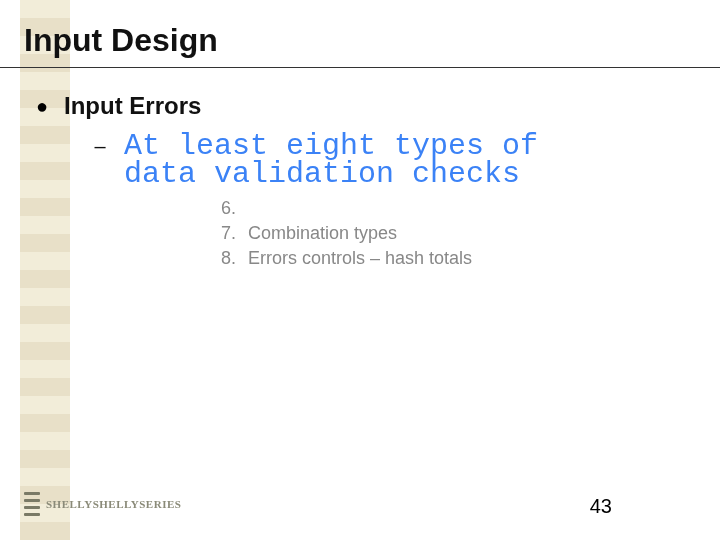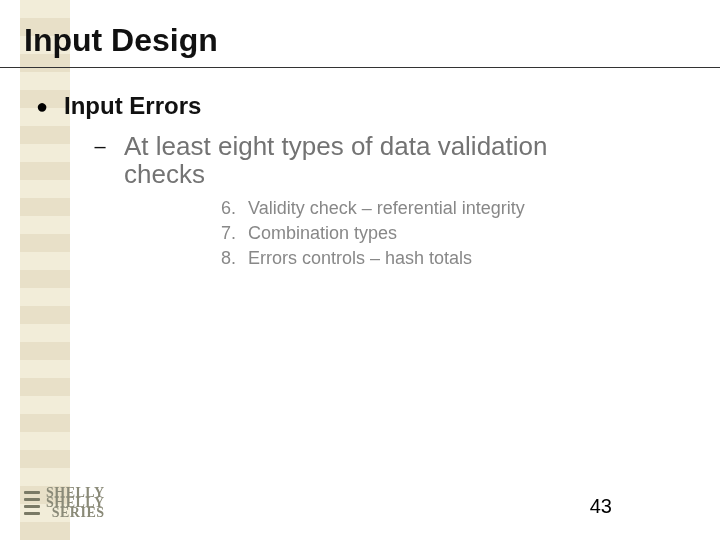--- a/index.html
+++ b/index.html
@@ -71,24 +71,25 @@
   }
   .dash-mark {
     width: 20px;
     flex: 0 0 20px;
     font-size: 20px;
     color: #111;
     text-align: center;
     line-height: 28px;
   }
   .sub-text {
-    font-size: 26px;
-    color: #737373;
+    font-size: 30px;
+    color: #3b82f6;
     line-height: 28px;
     padding-left: 14px;
+    font-family: Liberation Mono, monospace;
   }
   .items {
     padding: 10px 0 0 120px;
   }
   .item-row {
     display: flex;
     align-items: baseline;
     margin-bottom: 4px;
   }
   .item-num {
@@ -127,22 +128,21 @@
   .logo-sbars span {
     display: block;
     width: 16px;
     height: 3px;
     background: #7a7a66;
     margin: 2px 0;
     border-radius: 1px;
   }
   .logo-text {
     display: flex;
-    flex-direction: column;
-    font-size: 14px;
+    font-size: 11px;
     line-height: 10px;
     color: #8a8a78;
     font-weight: bold;
     letter-spacing: 0.5px;
     font-family: Georgia, 'Times New Roman', serif;
     align-items: flex-end;
   }
 </style>
 </head>
 <body>
@@ -162,21 +162,20 @@
 
     <div class="sub">
       <div class="row">
         <div class="dash-mark">–</div>
         <div class="sub-text">At least eight types of data validation checks</div>
       </div>
 
       <div class="items">
         <div class="item-row">
           <div class="item-num">6.</div>
-          <div class="item-text">Validity check – referential integrity</div>
         </div>
         <div class="item-row">
           <div class="item-num">7.</div>
           <div class="item-text">Combination types</div>
         </div>
         <div class="item-row">
           <div class="item-num">8.</div>
           <div class="item-text">Errors controls – hash totals</div>
         </div>
       </div>

